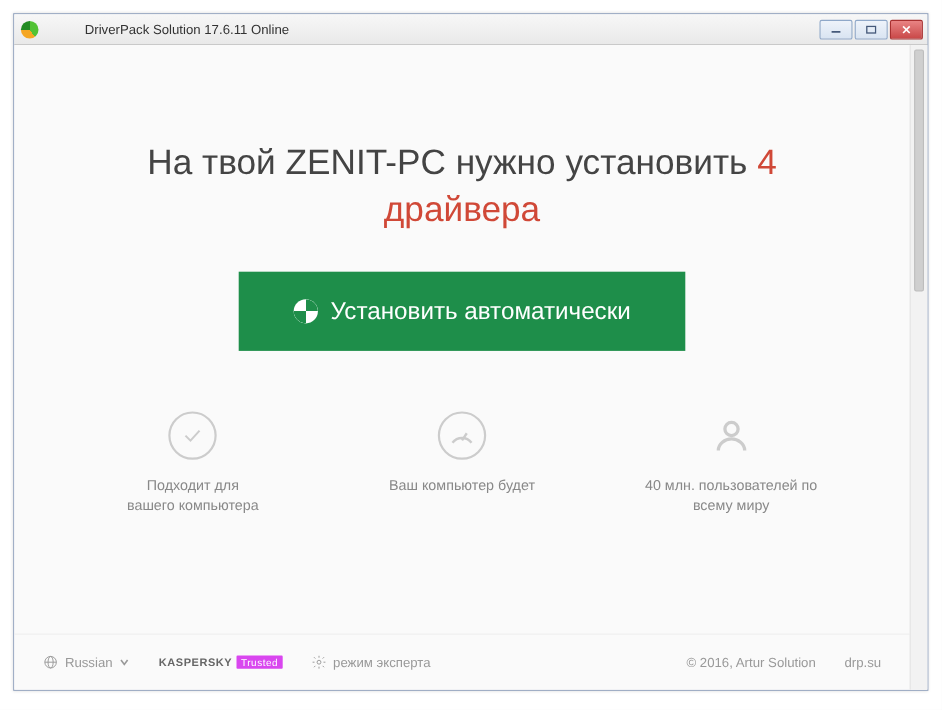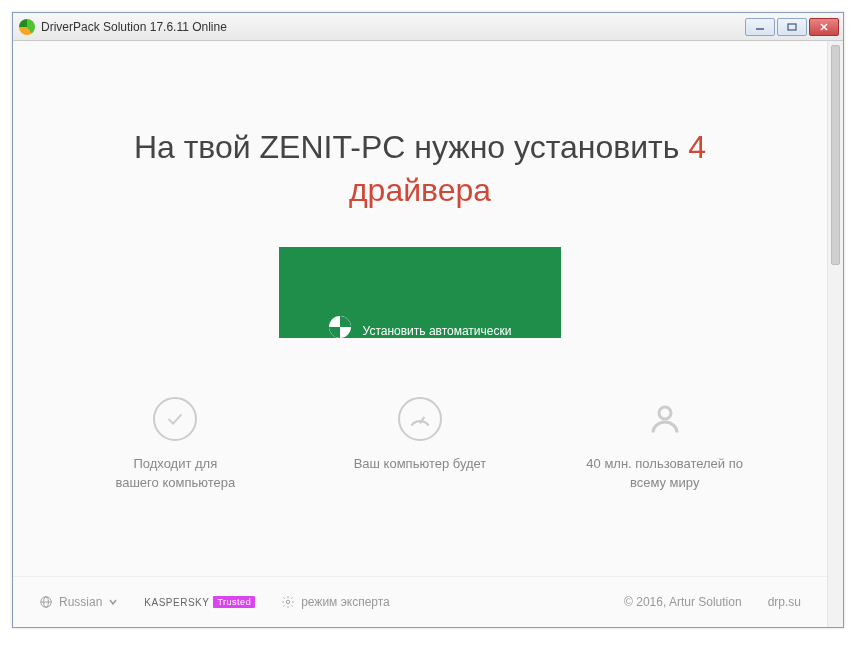--- a/index.html
+++ b/index.html
@@ -33,20 +33,21 @@
       width: 16px;
       height: 16px;
       margin-right: 6px;
       border-radius: 50%;
       background: conic-gradient(#52c234 0 40%, #f5a623 40% 75%, #228B22 75% 100%);
     }
     .titlebar .title-text {
       font-size: 12px;
       color: #333;
       flex: 1;
+      margin-left: 36px;
     }
     .win-buttons { display: flex; gap: 2px; }
     .win-btn {
       width: 30px;
       height: 18px;
       border: 1px solid #8fa8c9;
       border-radius: 2px;
       background: linear-gradient(#eef3fa, #d9e4f2);
       display: flex;
       align-items: center;
@@ -96,29 +97,29 @@
       color: #444;
       line-height: 1.35;
       padding: 0 40px;
     }
     .headline .pcname { color: #444; }
     .headline .count, .headline .word { color: #d04837; }
     
     .cta-wrap { text-align: center; margin-top: 35px; }
     .cta {
       display: inline-flex;
-      align-items: flex-end;
+      align-items: center;
       justify-content: center;
       gap: 12px;
       background: #1e8e4a;
       color: #fff;
-      font-size: 12px;
+      font-size: 22px;
       font-weight: 400;
       padding: 0 50px;
-      height: 91px;
+      height: 72px;
       border: none;
       cursor: pointer;
     }
     .cta-icon {
       width: 22px;
       height: 22px;
       background: #fff;
       border-radius: 50%;
       position: relative;
       overflow: hidden;
@@ -172,21 +173,21 @@
     .footer-item { display: inline-flex; align-items: center; gap: 6px; cursor: pointer; }
     .footer-item svg { stroke: #999; fill: none; stroke-width: 1.5; }
     .kaspersky {
       display: inline-flex;
       align-items: center;
       gap: 4px;
       font-family: Arial, sans-serif;
       font-size: 10px;
       letter-spacing: 0.5px;
     }
-    .kaspersky .klabel { color: #666; font-weight: normal; }
+    .kaspersky .klabel { color: #666; font-weight: bold; }
     .kaspersky .kbadge {
       background: #d946ef;
       color: #fff;
       padding: 1px 4px;
       font-size: 9px;
       border-radius: 1px;
     }
     .copyright { color: #999; font-size: 12px; }
   </style>
 </head>

